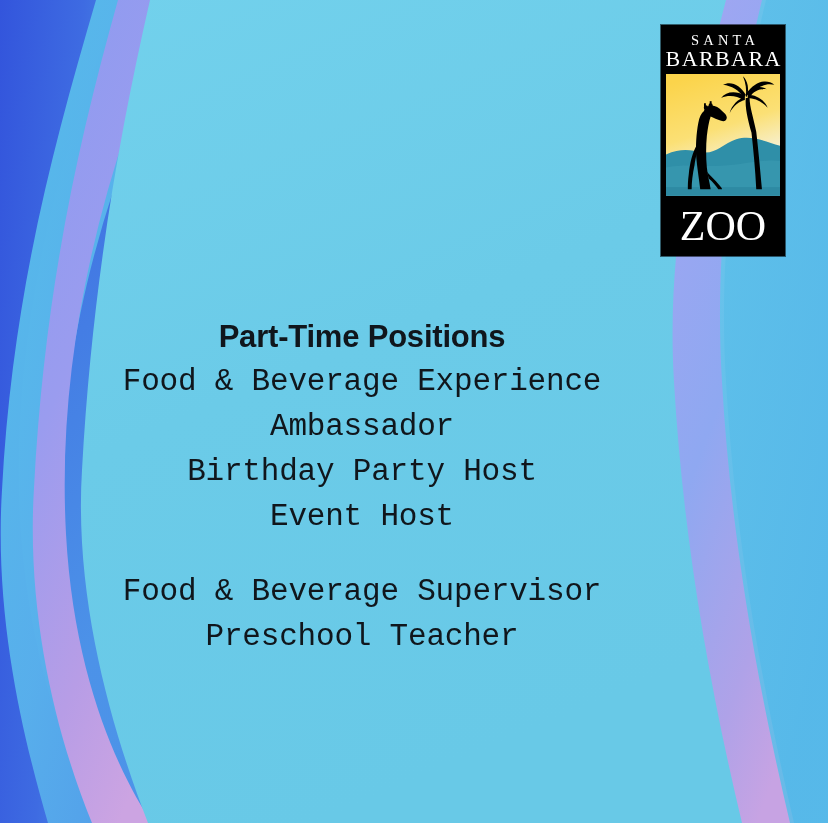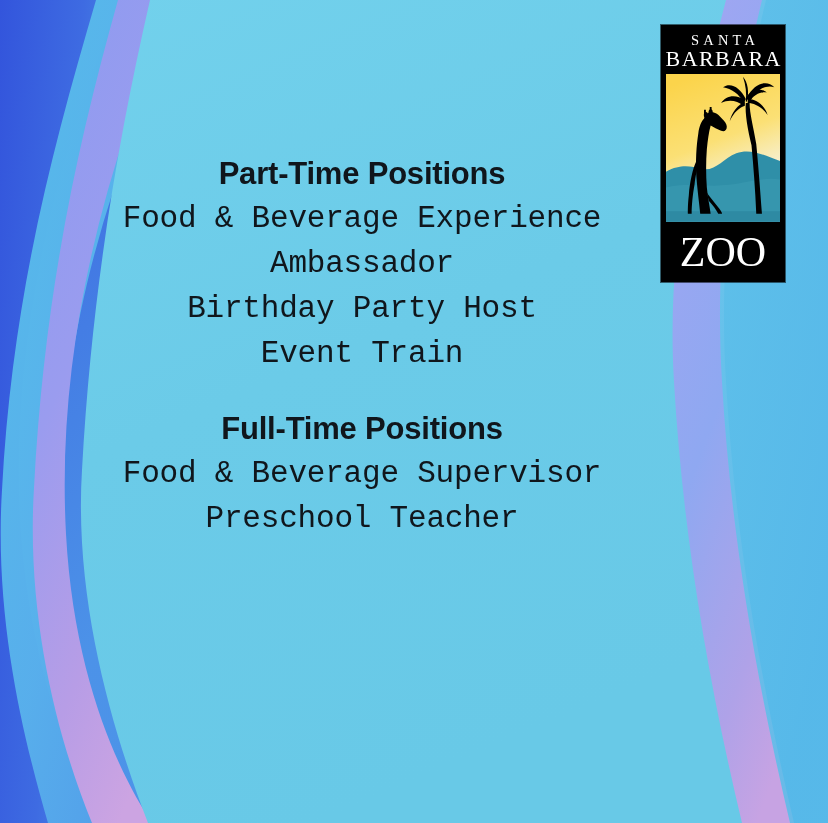--- a/index.html
+++ b/index.html
@@ -27,21 +27,21 @@
     height: 823px;
     display: block;
   }
 
   
   .logo {
     position: absolute;
     left: 661px;
     top: 25px;
     width: 124px;
-    height: 257px;
+    height: 231px;
     background: #000000;
     border: 3px solid #000000;
     box-sizing: border-box;
     box-shadow: 0 0 0 1px rgba(0,0,0,0.55);
     display: flex;
     flex-direction: column;
     align-items: stretch;
     overflow: hidden;
   }
   .logo-wordmark {
@@ -89,21 +89,21 @@
 
   
   .content {
     position: absolute;
     left: 92px;
     top: 0;
     width: 540px;
     height: 823px;
     display: flex;
     flex-direction: column;
-    justify-content: flex-start;
+    justify-content: center;
     align-items: center;
     text-align: center;
     color: #10161c;
   }
   .section { width: 100%; }
   .section-heading {
     font-weight: bold;
     font-size: 31px;
     line-height: 1.45;
     letter-spacing: -0.2px;
@@ -239,25 +239,24 @@
   </div>
 
   <div class="content">
     <div class="spacer-top"></div>
 
     <div class="section">
       <div class="section-heading">Part-Time Positions</div>
       <div class="job">Food &amp; Beverage Experience
 Ambassador</div>
       <div class="job">Birthday Party Host</div>
-      <div class="job">Event Train</div>
+      <div class="job">Event Host</div>
     </div>
 
     <div class="spacer-mid"></div>
 
     <div class="section">
-      <div class="section-heading">Full-Time Positions</div>
       <div class="job">Food &amp; Beverage Supervisor</div>
       <div class="job">Preschool Teacher</div>
     </div>
   </div>
 
 </div>
 
 </body></html>

